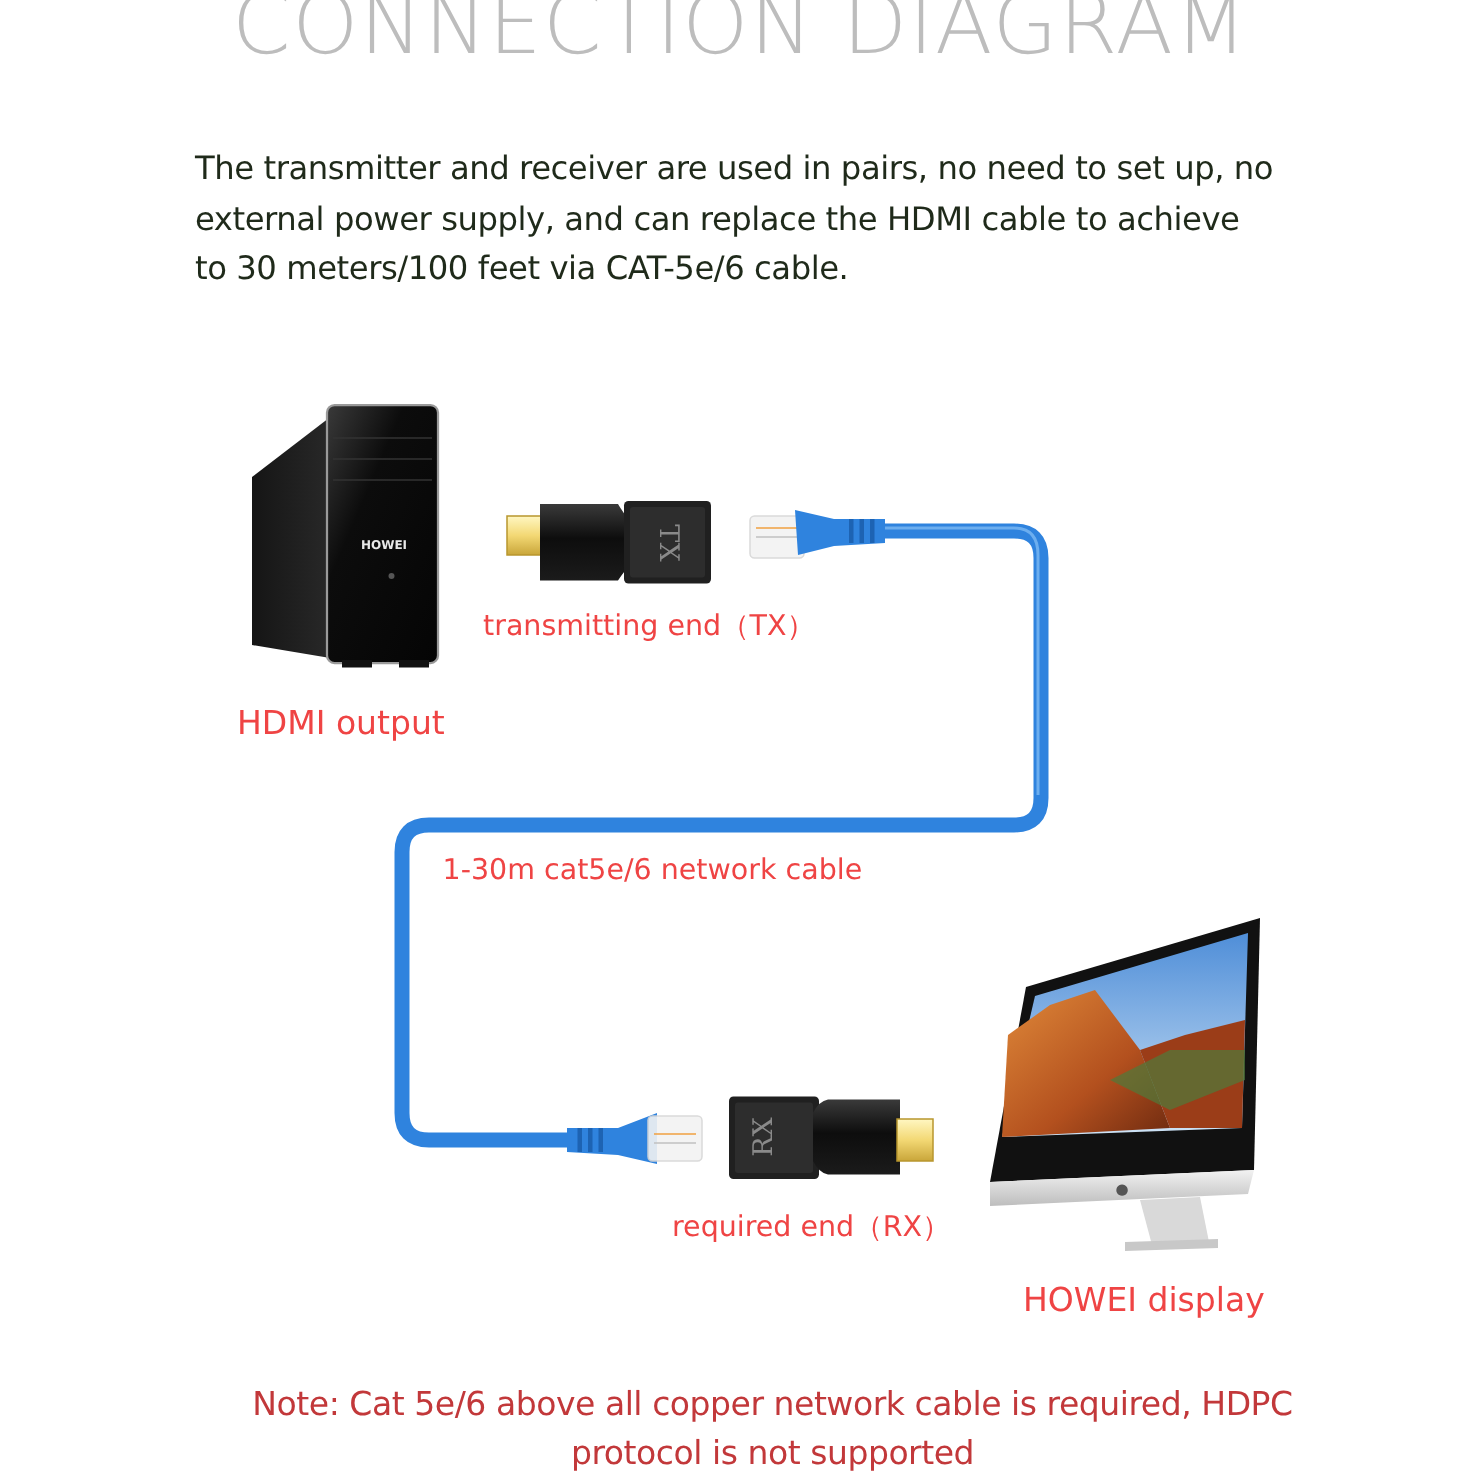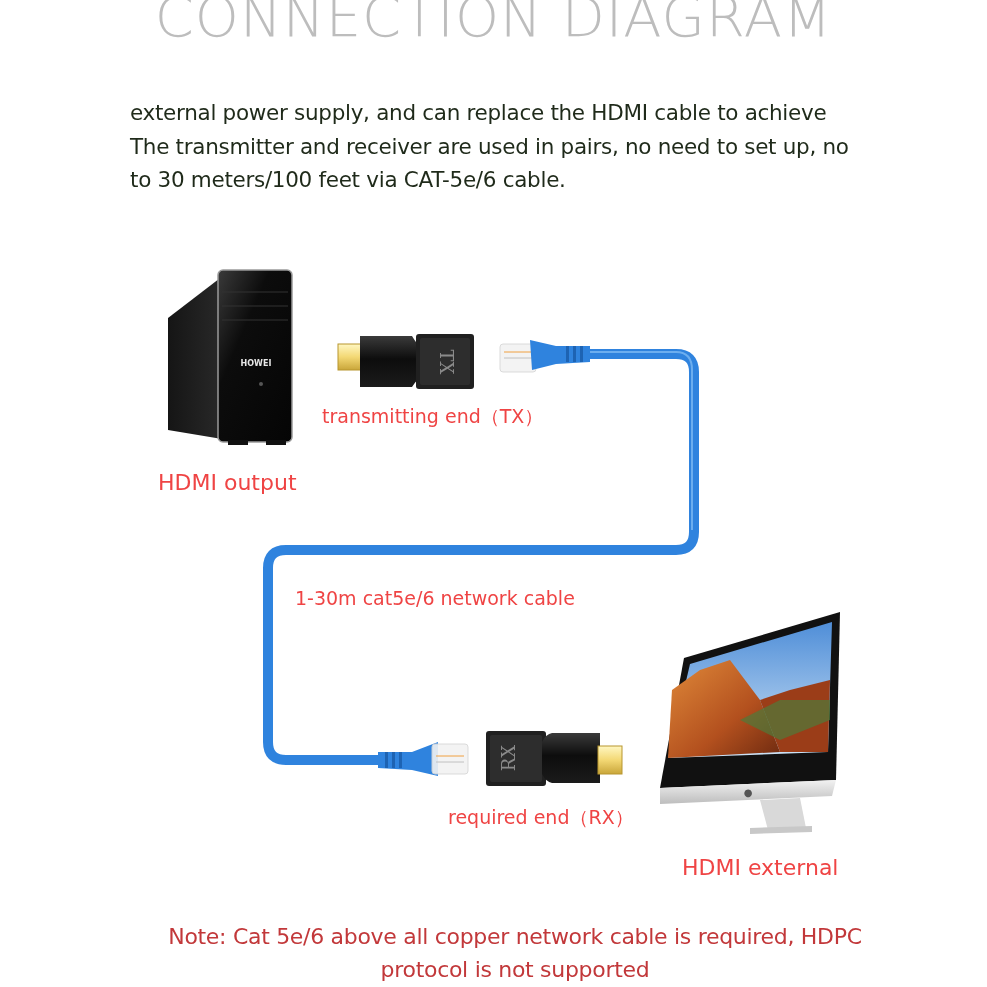--- a/index.html
+++ b/index.html
@@ -13,22 +13,22 @@
   .lbl-lg { font-size:22px; }
   .note { left:115px; top:920px; width:800px; font-family:"DejaVu Sans", sans-serif; font-size:22px; line-height:33px; color:#c2383a; letter-spacing:-0.3px;text-align:center; }
   svg { position:absolute; left:0; top:0; }
 </style>
 </head>
 <body>
 
 <div class="abs title">CONNECTION DIAGRAM</div>
 
 <div class="abs intro">
+  <p>The transmitter and receiver are used in pairs, no need to set up, no</p>
   <p>external power supply, and can replace the HDMI cable to achieve</p>
-  <p>The transmitter and receiver are used in pairs, no need to set up, no</p>
   <p>to 30 meters/100 feet via CAT-5e/6 cable.</p>
 </div>
 
 <svg width="987" height="987" viewBox="0 0 987 987">
   <defs>
     <linearGradient id="pcFront" x1="0" y1="0" x2="1" y2="1">
       <stop offset="0" stop-color="#3a3a3a"></stop>
       <stop offset="0.35" stop-color="#0c0c0c"></stop>
       <stop offset="1" stop-color="#050505"></stop>
     </linearGradient>
@@ -120,20 +120,20 @@
     <polygon points="740,720 780,700 830,700 830,720 780,740" fill="#4f7a3a" opacity="0.7"></polygon>
     <polygon points="660,788 836,780 832,796 660,804" fill="url(#silver)"></polygon>
     <text x="748" y="796" text-anchor="middle" font-family="DejaVu Sans, sans-serif" font-size="10" fill="#555">●</text>
     <polygon points="760,800 800,798 806,828 768,830" fill="#d9d9d9"></polygon>
     <polygon points="750,828 812,826 812,832 750,834" fill="#c8c8c8"></polygon>
   </g>
 </svg>
 
 <div class="abs label lbl-md" style="left:322px; top:404px;">transmitting end（TX）</div>
 <div class="abs label lbl-lg" style="left:158px; top:470px;">HDMI output</div>
-<div class="abs label lbl-md" style="left:295px; top:587px;">1-30m cat5e/6 network cable</div>
+<div class="abs label lbl-md" style="left:295px; top:569px;">1-30m cat5e/6 network cable</div>
 <div class="abs label lbl-md" style="left:448px; top:805px;">required end（RX）</div>
-<div class="abs label lbl-lg" style="left:682px; top:855px;">HDMI external</div>
+<div class="abs label lbl-lg" style="left:682px; top:855px;">HOWEI display</div>
 
 <div class="abs note">
   <div>Note: Cat 5e/6 above all copper network cable is required, HDPC</div>
   <div>protocol is not supported</div>
 </div>
 
 </body></html>

